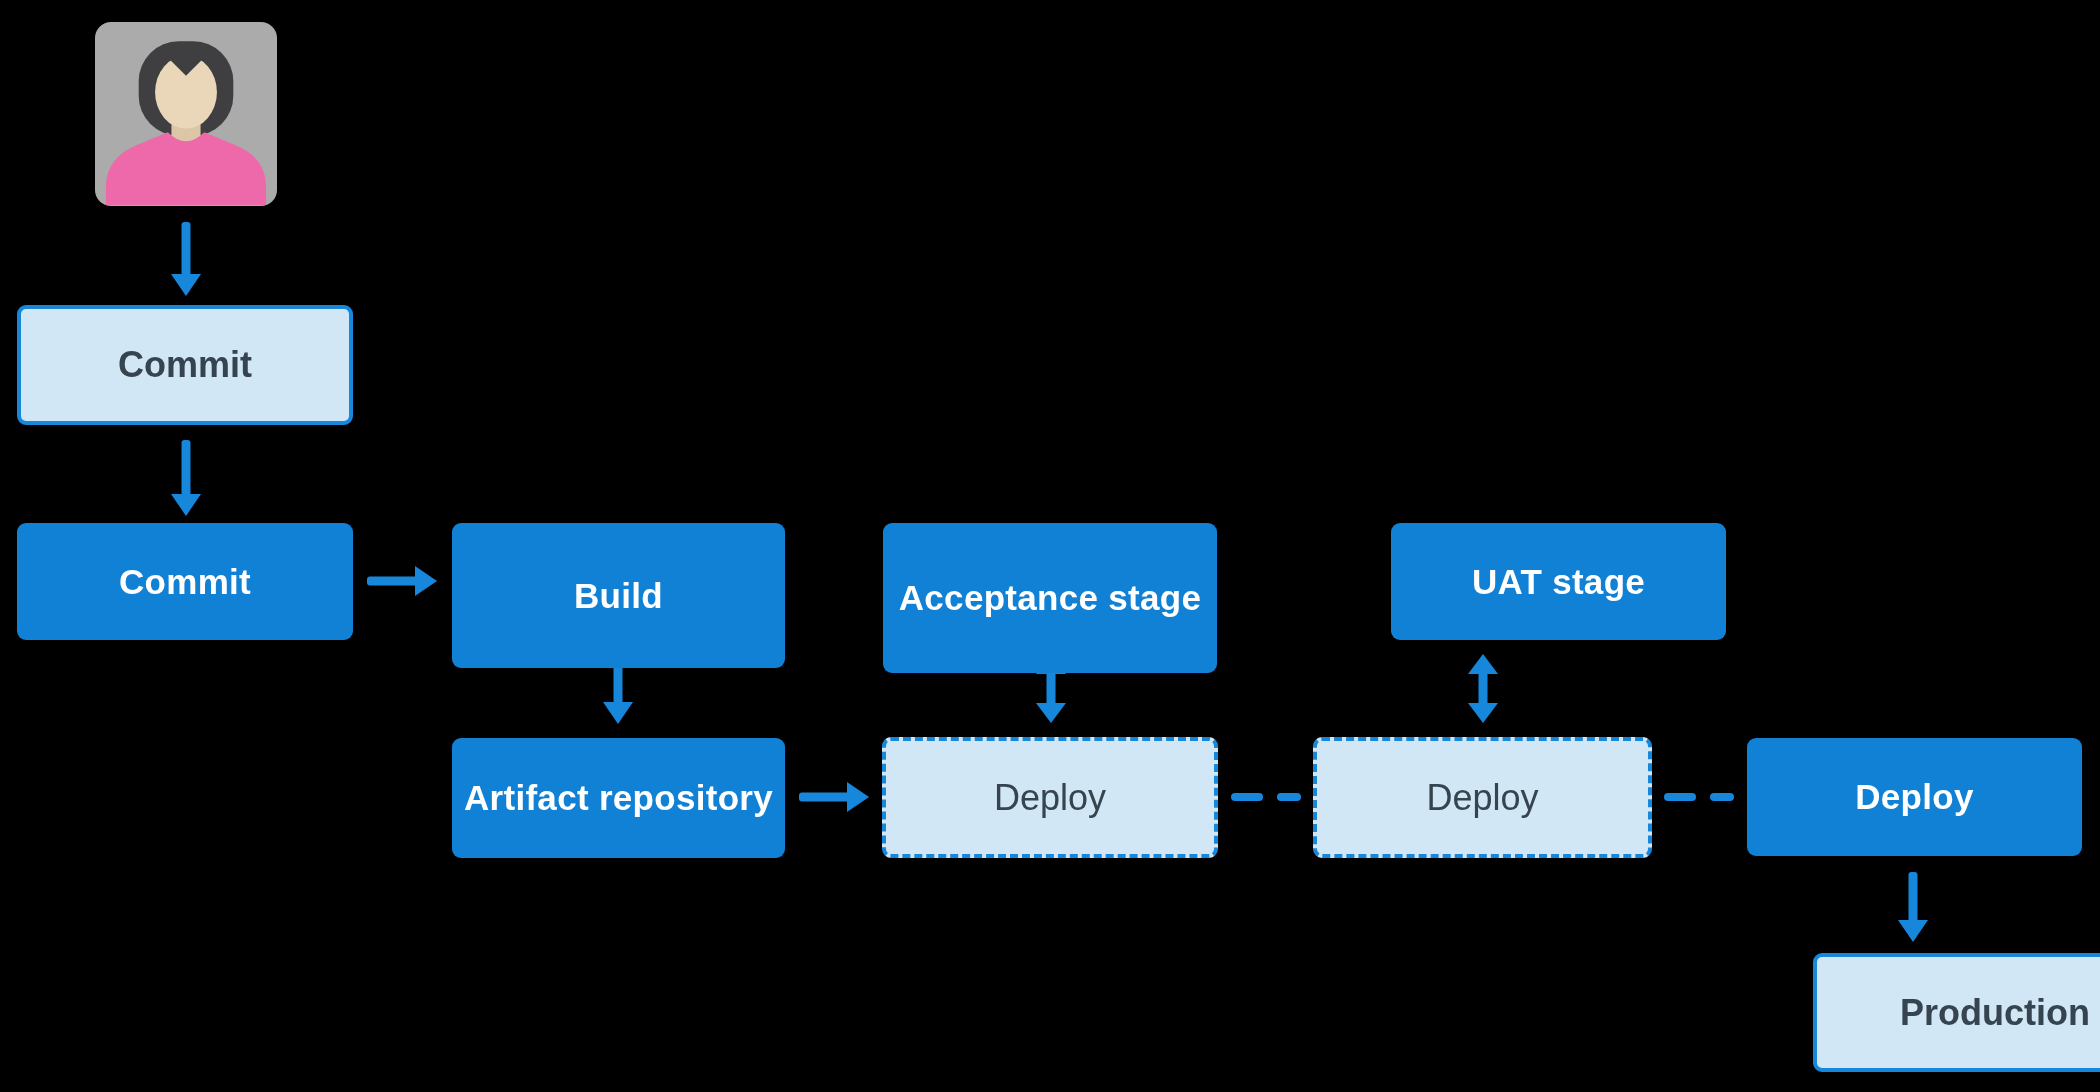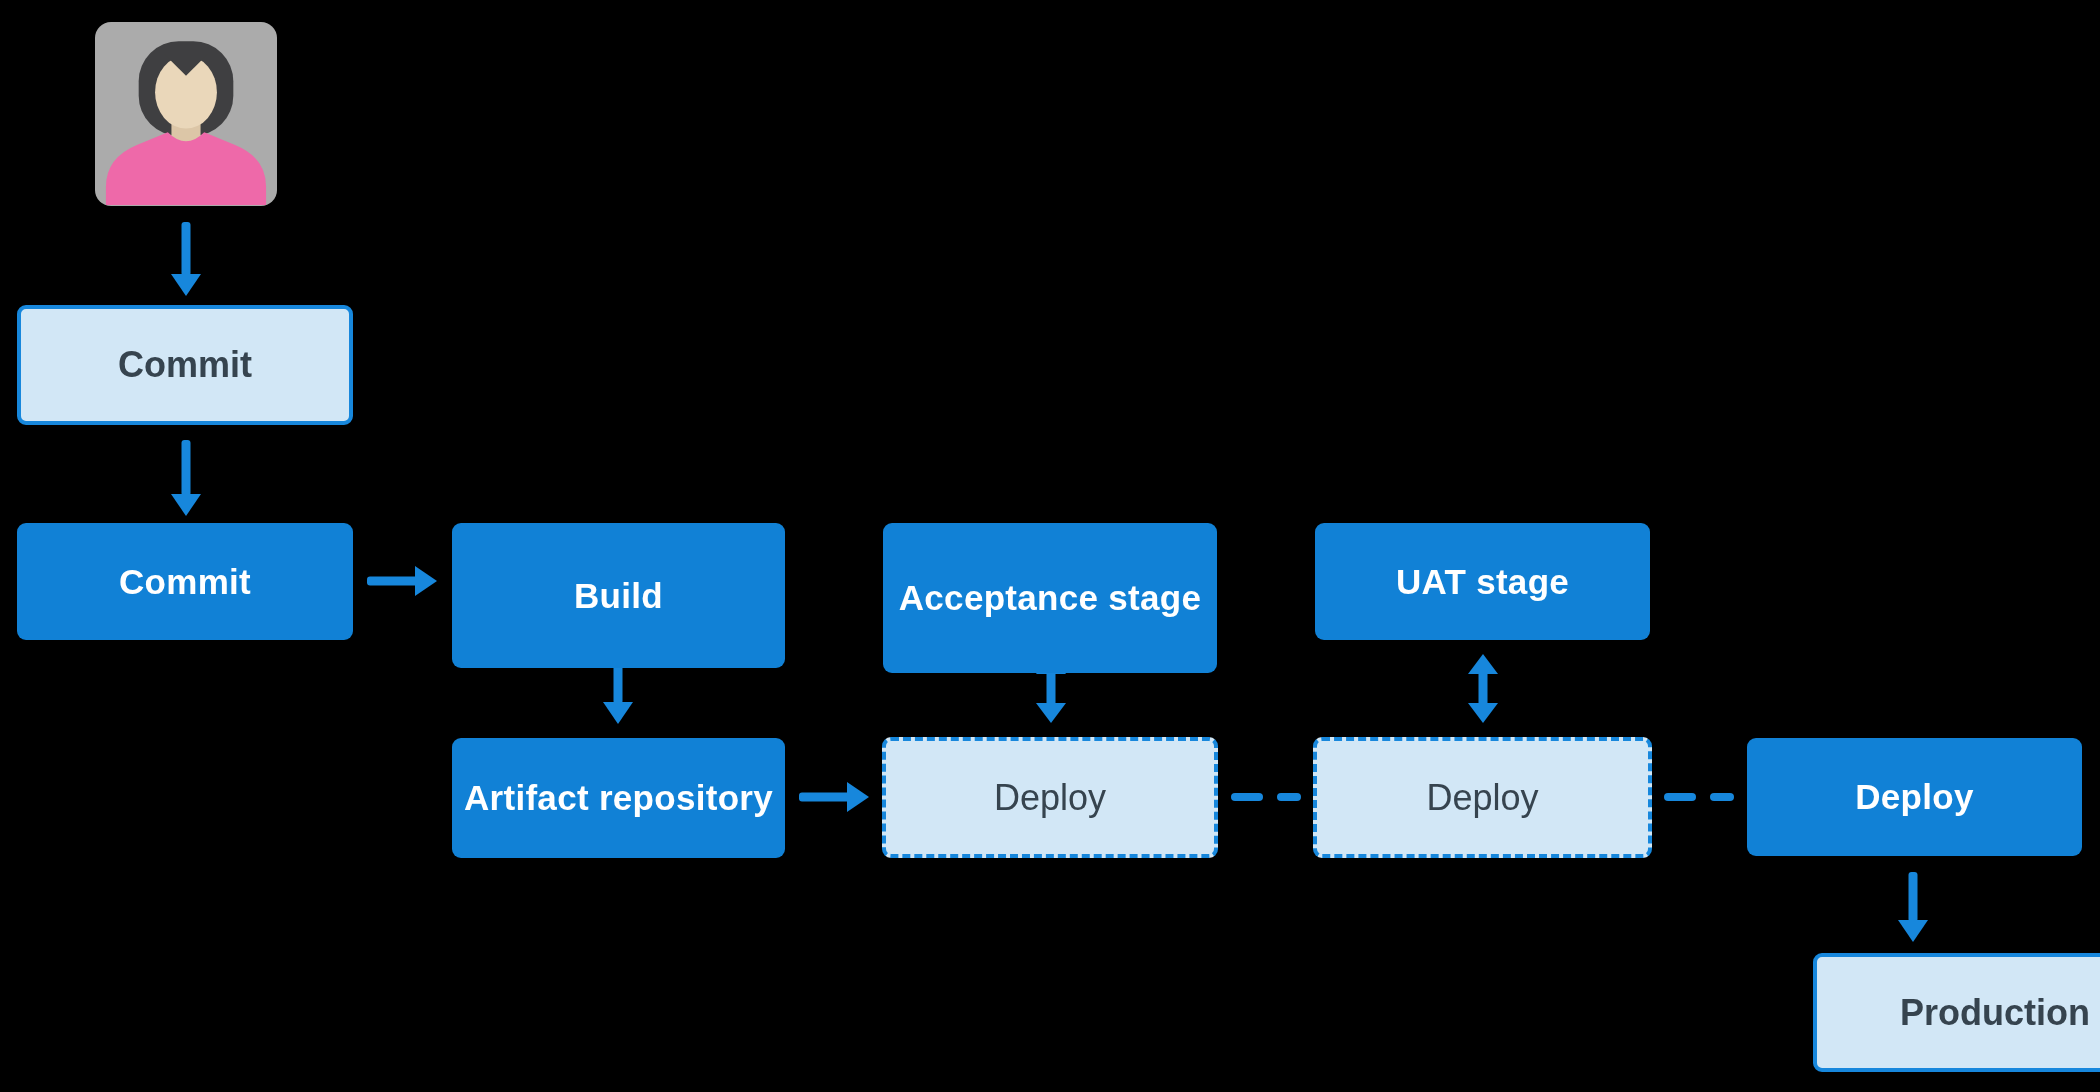--- a/index.html
+++ b/index.html
@@ -50,21 +50,21 @@
   .fill-neck{fill:var(--avatar-neck);}
   .fill-shirt{fill:var(--avatar-shirt);}
 
   #avatar{position:absolute;left:95px;top:22px;width:182px;height:184px;
     background:var(--avatar-bg);border-radius:16px;overflow:hidden;}
 
   #node-commit     {left:17px;  top:305px; width:336px; height:120px;}
   #node-source     {left:17px;  top:523px; width:336px; height:117px;}
   #node-build      {left:452px; top:523px; width:333px; height:145px;}
   #node-acceptance {left:883px; top:523px; width:334px; height:150px;}
-  #node-uat        {left:1315px;top:523px; width:335px; height:117px;}
+  #node-uat        {left:1391px;top:523px; width:335px; height:117px;}
   #node-artifact   {left:452px; top:738px; width:333px; height:120px;}
   #node-deploy1    {left:882px; top:737px; width:336px; height:121px;}
   #node-deploy2    {left:1313px;top:737px; width:339px; height:121px;}
   #node-deploy3    {left:1747px;top:738px; width:335px; height:118px;}
   #node-production {left:1813px;top:953px; width:336px; height:119px;padding-left:28px;}
 
   #arrow-avatar-commit   {left:170px; top:222px;}
   #arrow-commit-source   {left:170px; top:440px;}
   #arrow-source-build    {left:367px; top:565px;}
   #arrow-build-artifact  {left:602px; top:654px;}

